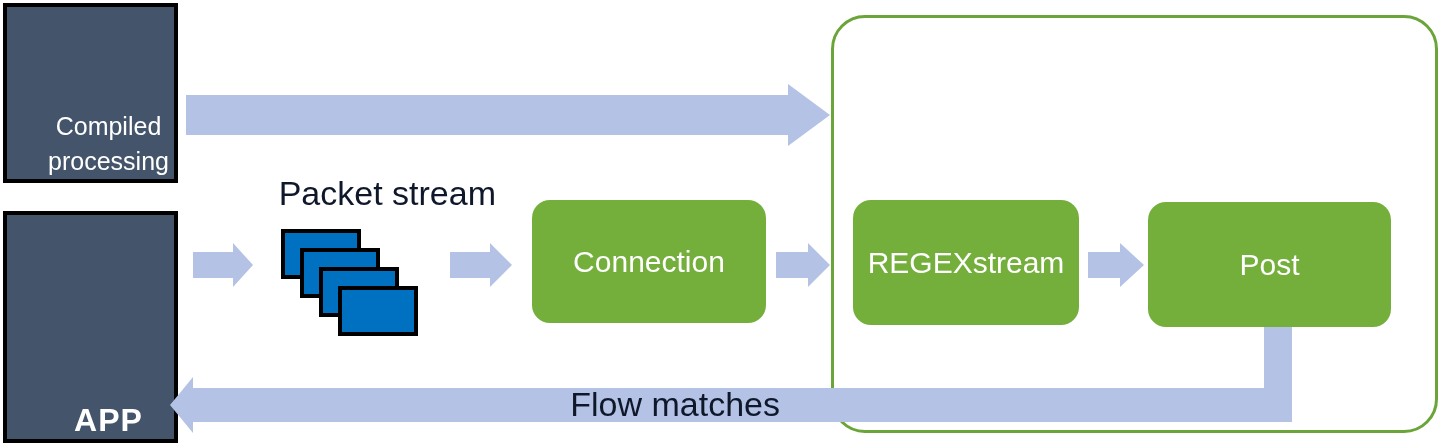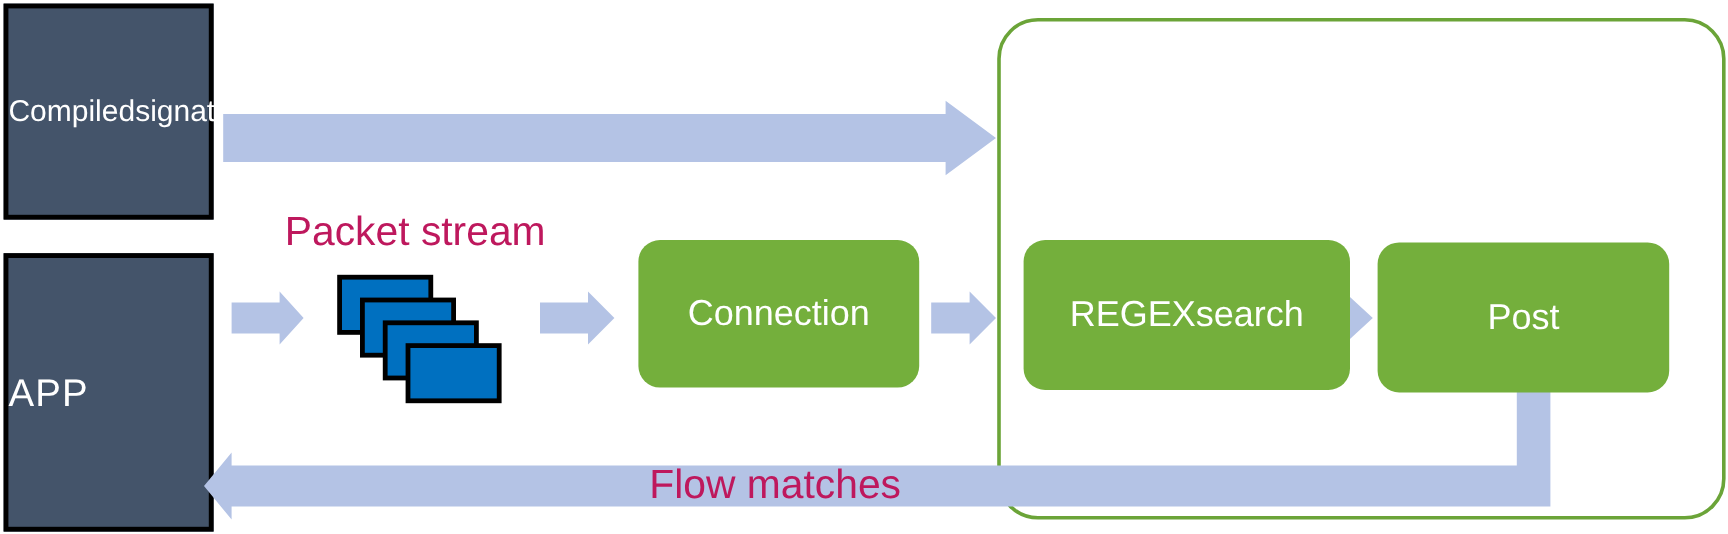--- a/index.html
+++ b/index.html
@@ -9,27 +9,28 @@
     background:#ffffff;
     overflow:hidden;
     font-family:"Liberation Sans", sans-serif;
   }
   .abs{position:absolute;}
   
   .slate-box{
     box-sizing:border-box;
     background:#44546A;
     border:4px solid #000000;
-    display:flex;
-    align-items:center;justify-content:space-between;
+    display:flex;flex-direction:column;
+    align-items:center;justify-content:flex-end;
     color:#ffffff;text-align:center;
     z-index:1;
+    padding-left:36px;
   }
   .slate-box .ln{line-height:35px;font-size:25px;}
-  .app-label{font-size:32px;letter-spacing:1px;}
+  .app-label{font-size:32px;letter-spacing:1px;font-weight:bold;}
   
   .engine-outline{
     box-sizing:border-box;
     border:3px solid #6BA438;
     border-radius:34px;
     background:transparent;
     z-index:2;
   }
   
   #connector-layer{z-index:3;pointer-events:none;}
@@ -41,35 +42,35 @@
     background:#74AF3C;
     border-radius:18px;
     display:flex;flex-direction:row;
     align-items:center;justify-content:center;
     color:#ffffff;text-align:left;
     z-index:4;
   }
   .green-box .ln{line-height:40px;font-size:30px;}
   
   .float-label{
-    color:#be185d;
+    color:#0f172a;
     font-size:34px;
-    text-align:center;
+    text-align:right;
     white-space:nowrap;
     z-index:5;
   }
 </style>
 </head>
 <body>
 
 <div id="stage">
 
   <div class="abs slate-box" style="left:3px;top:3px;width:175px;height:180px;">
     <div class="ln">Compiled</div>
-    <div class="ln">signatures</div>
+    <div class="ln">processing</div>
   </div>
 
   <div class="abs slate-box" style="left:3px;top:211px;width:175px;height:232px;">
     <div class="app-label">APP</div>
   </div>
 
   <div class="abs engine-outline" style="left:831px;top:15px;width:607px;height:418px;"></div>
 
   <svg id="connector-layer" class="abs" style="left:0;top:0;" width="1440" height="445" viewBox="0 0 1440 445">
     <polygon class="arrow" points="186,95 788,95 788,84 830,115 788,146 788,135 186,135"></polygon>
@@ -83,26 +84,26 @@
       <rect class="packet" x="302" y="250" width="76" height="46"></rect>
       <rect class="packet" x="321" y="269" width="76" height="46"></rect>
       <rect class="packet" x="340" y="288" width="76" height="46"></rect>
     </g>
   </svg>
 
   <div class="abs green-box" style="left:532px;top:200px;width:234px;height:123px;">
     <div class="ln">Connection</div>
   </div>
 
-  <div class="abs green-box" style="left:853px;top:200px;width:272px;height:125px;">
+  <div class="abs green-box" style="left:853px;top:200px;width:226px;height:125px;">
     <div class="ln">REGEX</div>
-    <div class="ln">search</div>
+    <div class="ln">stream</div>
   </div>
 
   <div class="abs green-box" style="left:1148px;top:202px;width:243px;height:125px;">
     <div class="ln">Post</div>
   </div>
 
   <div class="abs float-label" style="left:196px;top:174px;width:300px;">Packet stream</div>
 
-  <div class="abs float-label" style="left:496px;top:388px;width:300px;line-height:33px;">Flow matches</div>
+  <div class="abs float-label" style="left:480px;top:388px;width:300px;line-height:33px;">Flow matches</div>
 
 </div>
 
 </body></html>

